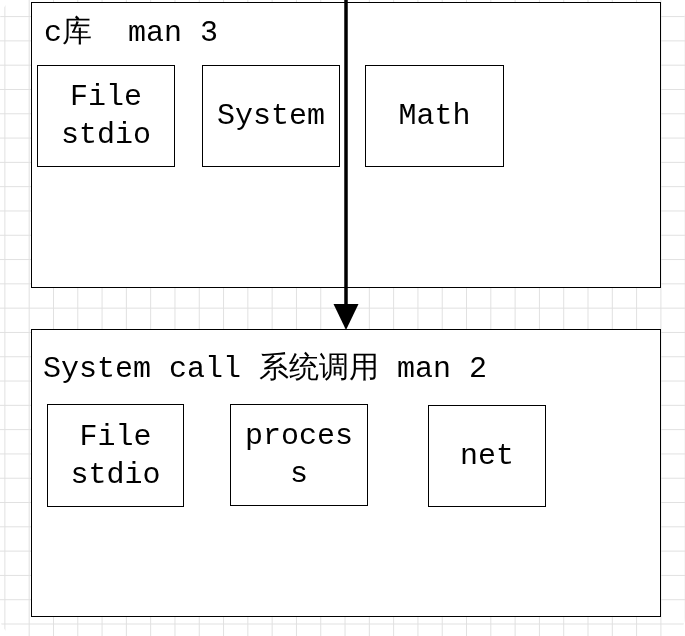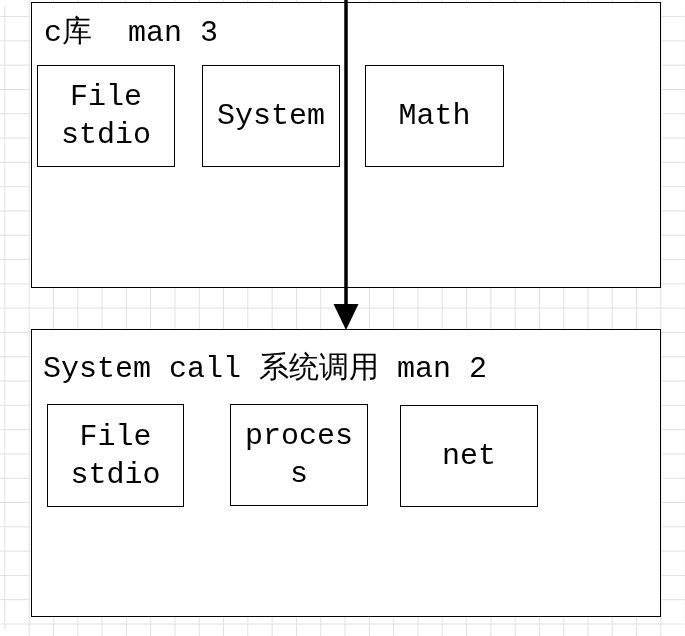--- a/index.html
+++ b/index.html
@@ -63,21 +63,21 @@
     white-space: pre;
   }
   .node .line:empty { display: none; }
   
   #node-file-stdio { left: 5px;   top: 62px; width: 138px; height: 102px; }
   #node-string     { left: 170px; top: 62px; width: 138px; height: 102px; }
   #node-math       { left: 333px; top: 62px; width: 139px; height: 102px; }
   
   #node-file-fileio { left: 15px;  top: 74px; width: 137px; height: 103px; }
   #node-process     { left: 198px; top: 74px; width: 138px; height: 102px; }
-  #node-net         { left: 368px; top: 75px; width: 138px; height: 102px; }
+  #node-net         { left: 396px; top: 75px; width: 118px; height: 102px; }
   .connector-svg {
     position: absolute;
     left: 0; top: 0;
     width: 685px; height: 636px;
     pointer-events: none;
   }
 </style>
 </head>
 <body>
 

